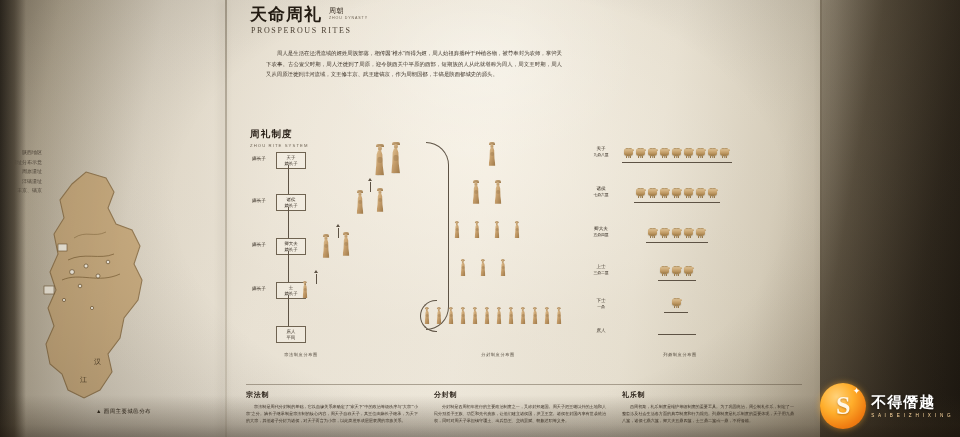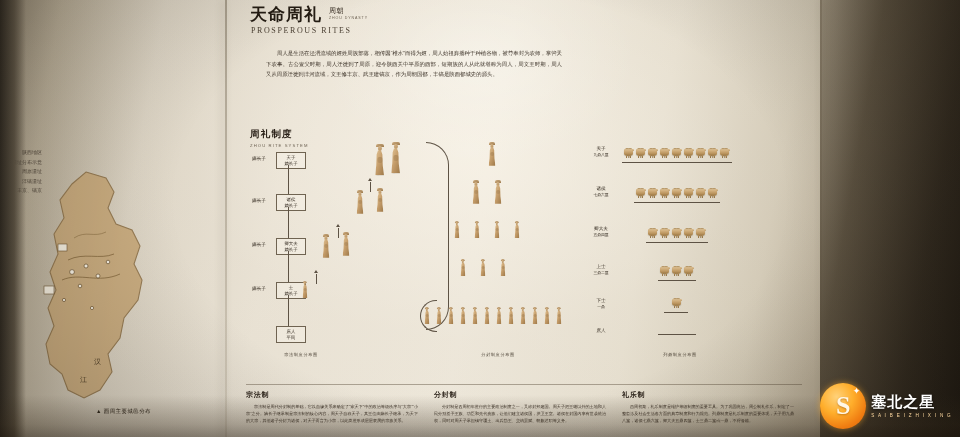--- a/index.html
+++ b/index.html
@@ -975,17 +975,17 @@
   <div class="left-dark-edge"></div>
   <div class="floor-shadow"></div>
   <div class="wall-vignette"></div>
 
   <div class="watermark">
     <div class="wm-badge">
       <span class="star">✦</span>
       <span class="s">S</span>
     </div>
     <div class="wm-text">
-      <span class="cn">塞北之星</span>
+      <span class="cn">不得僭越</span>
       <span class="en">S A I B E I Z H I X I N G</span>
     </div>
   </div>
 </div>
 
 </body></html>

